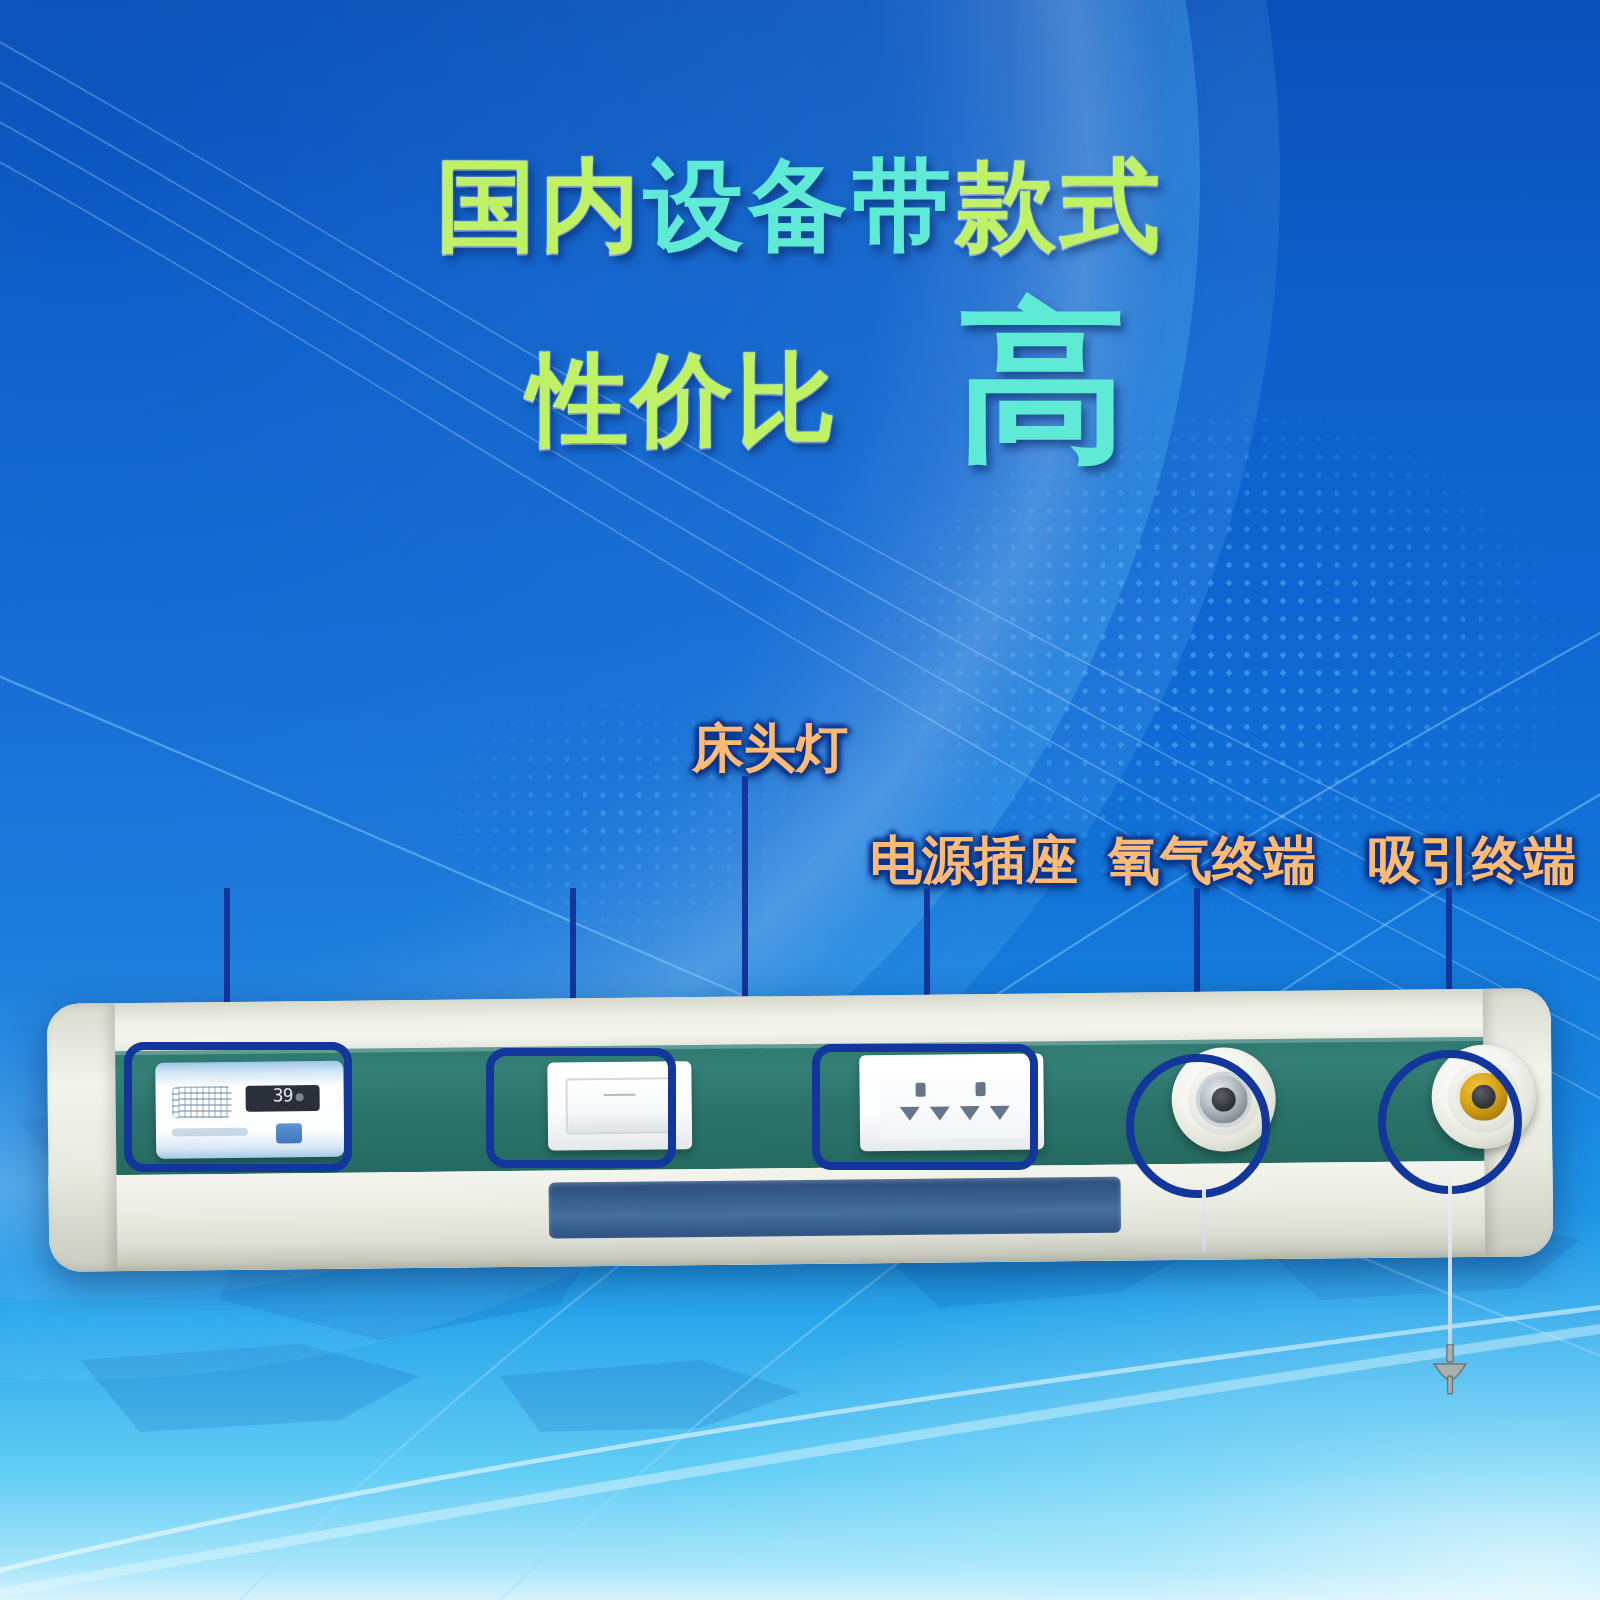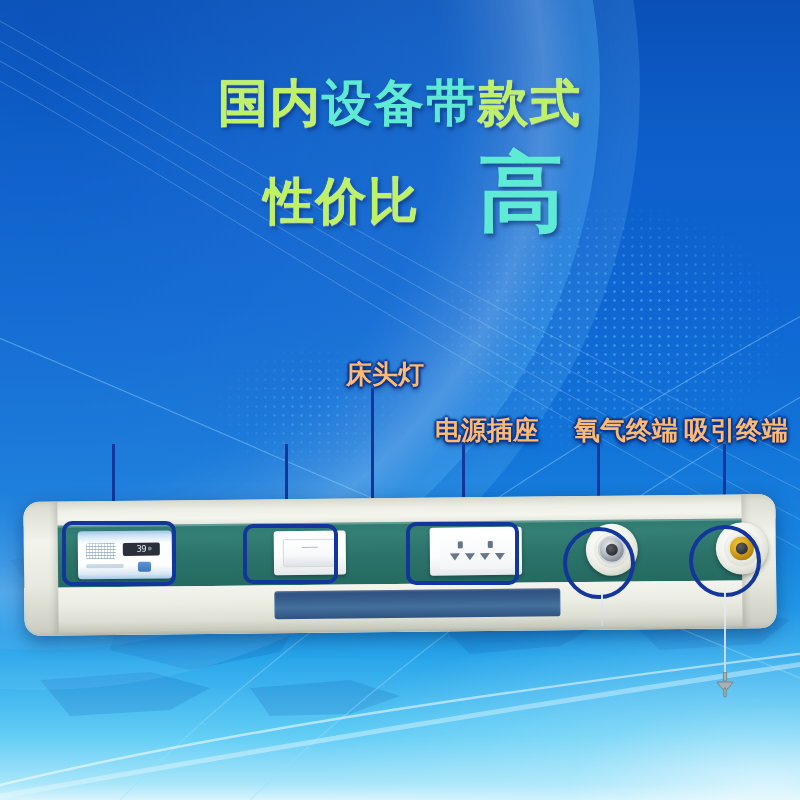--- a/index.html
+++ b/index.html
@@ -453,21 +453,21 @@
   <div class="headline">
     <div class="hl-line1"><span class="t-white">国内</span><span class="t-yellow">设备带</span><span class="t-white">款式</span></div>
     <div class="hl-line2">
       <span class="t-white">性价比</span>
       <span class="t-yellow hl-big">高</span>
     </div>
   </div>
 
   <div class="callout" style="left:330px; top:357px;">床头灯</div>
   <div class="callout" style="left:403px; top:413px;margin-left:16px;">电源插座</div>
-  <div class="callout" style="left:538px; top:413px;margin-left:20px;">氧气终端</div>
+  <div class="callout" style="left:538px; top:413px;">氧气终端</div>
   <div class="callout" style="left:668px; top:413px;">吸引终端</div>
 
   <div class="leader" style="left:112px; top:444px; height:84px;"></div>
   <div class="leader" style="left:285px; top:444px; height:86px;"></div>
   <div class="leader" style="left:371px; top:388px; height:216px;"></div>
   <div class="leader" style="left:462px; top:444px; height:84px;"></div>
   <div class="leader" style="left:597px; top:444px; height:88px;"></div>
   <div class="leader" style="left:723px; top:444px; height:88px;"></div>
 
   <div class="panel-wrap">

